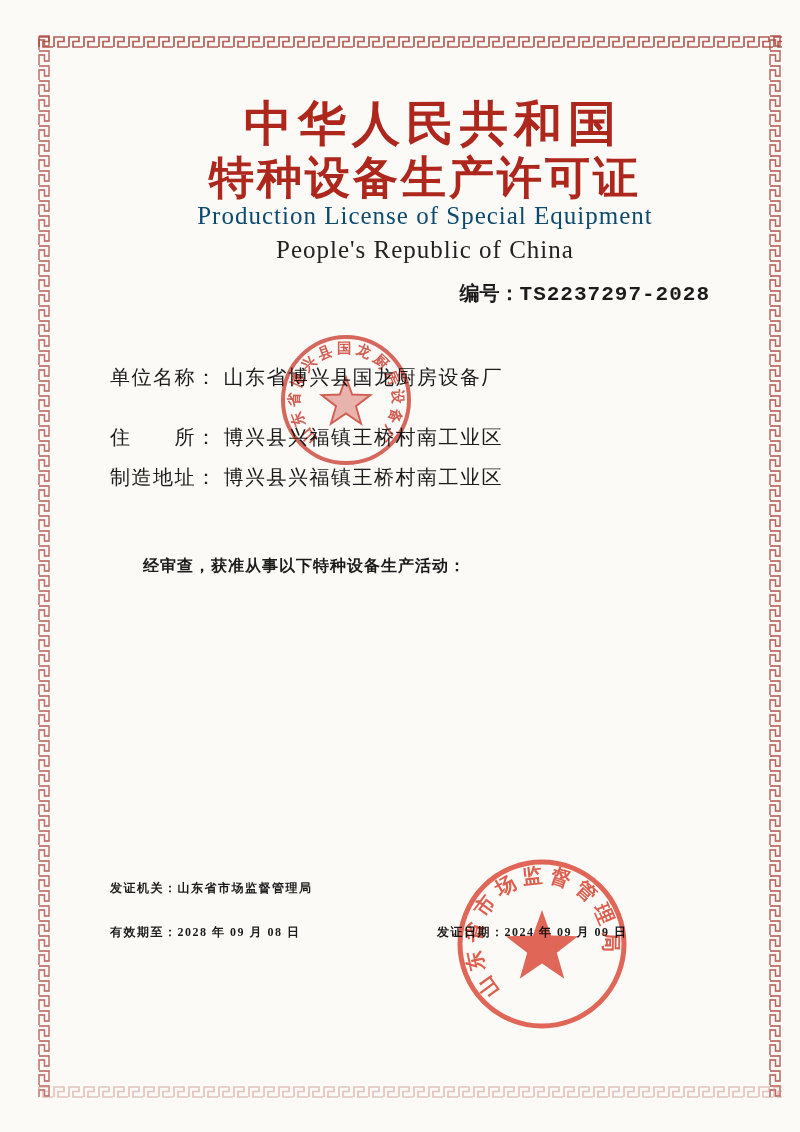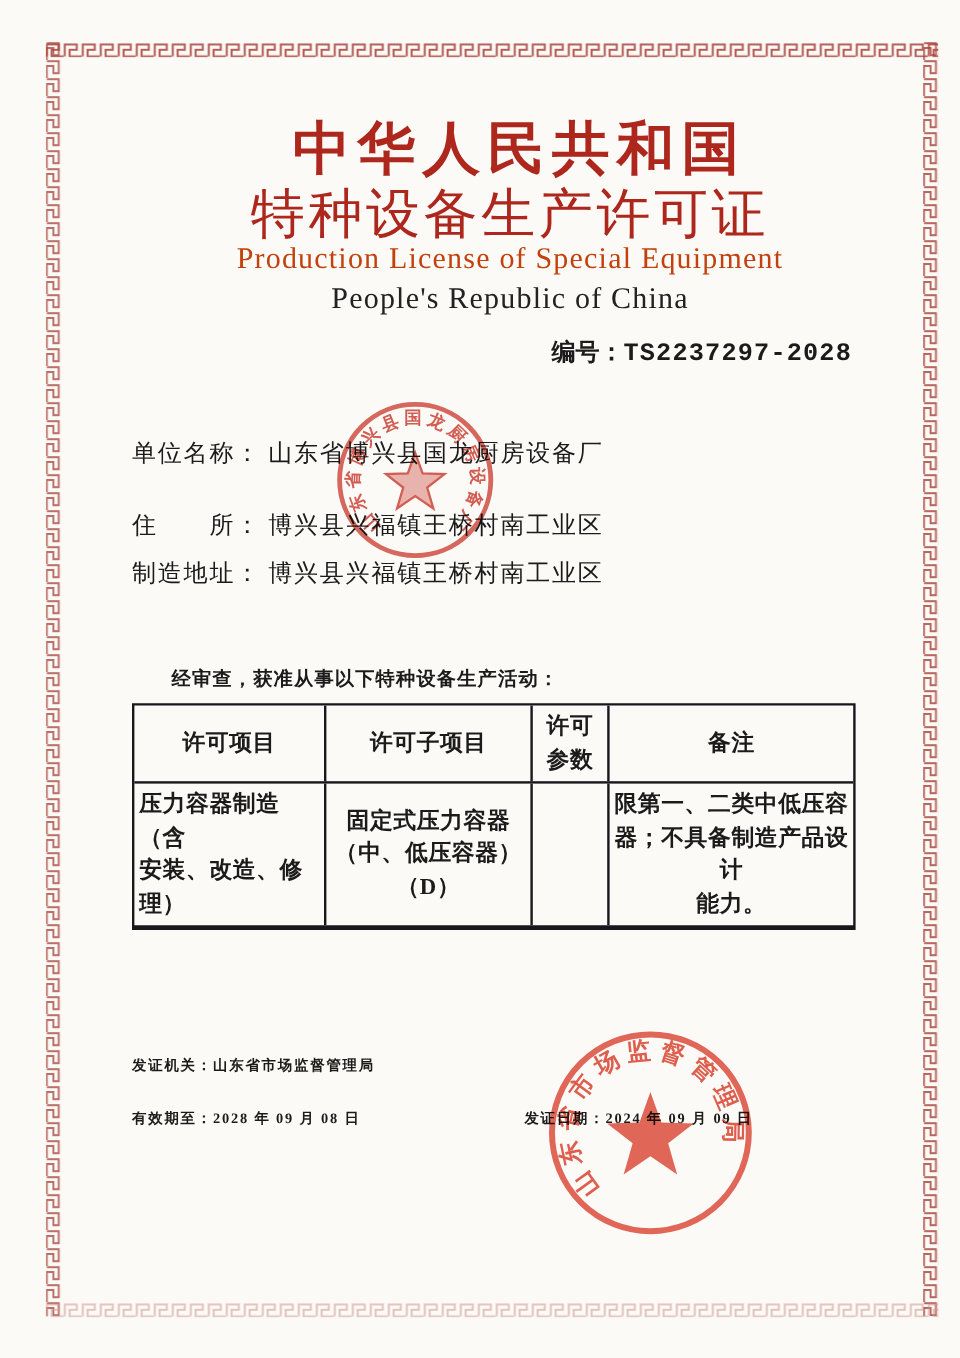--- a/index.html
+++ b/index.html
@@ -13,24 +13,24 @@
     color:#1b1b1b;
   }
   
   .border-bar{position:absolute;}
   
   .title-block{position:absolute;left:60px;right:10px;top:0;text-align:center;}
   .title-cn1{position:absolute;top:92px;left:16px;right:0;
     font-size:48px;font-weight:700;letter-spacing:6px;
     color:var(--title_red,#ae271d);}
   .title-cn2{position:absolute;top:148px;left:0;right:0;
-    font-size:45px;font-weight:400;letter-spacing:3px;
+    font-size:45px;font-weight:700;letter-spacing:3px;
     color:var(--title_red,#ae271d);}
   .title-en1{position:absolute;top:202px;left:0;right:0;
-    font-size:25px;letter-spacing:1px;color:#c2410c;}
+    font-size:25px;letter-spacing:1px;color:#0c4a6e;}
   .title-en2{position:absolute;top:236px;left:0;right:0;
     font-size:25px;letter-spacing:1px;color:#222;}
   
   .license-no{position:absolute;top:280px;right:90px;font-size:20px;font-weight:700;}
   .license-no .num{font-family:"Liberation Mono","DejaVu Sans Mono",monospace;
     font-size:21px;font-weight:700;letter-spacing:1px;}
   
   .info-row{position:absolute;left:110px;font-size:20px;font-weight:400;
     letter-spacing:1.5px;white-space:nowrap;}
   .info-row .lbl{margin-right:6px;}
@@ -119,39 +119,20 @@
   </div>
   <div class="info-row row-addr">
     <span class="lbl">住　　所：</span><span>博兴县兴福镇王桥村南工业区</span>
   </div>
   <div class="info-row row-mfg">
     <span class="lbl">制造地址：</span><span>博兴县兴福镇王桥村南工业区</span>
   </div>
 
   <div class="approval-intro">经审查，获准从事以下特种设备生产活动：</div>
 
-  <div class="license-table">
-    <div class="tr tr-header">
-      <div class="td">许可项目</div>
-      <div class="td">许可子项目</div>
-      <div class="td">许可参数</div>
-      <div class="td">备注</div>
-    </div>
-    <div class="tr tr-data">
-      <div class="td td-item">压力容器制造（含
-安装、改造、修理）</div>
-      <div class="td">固定式压力容器
-（中、低压容器）
-（D）</div>
-      <div class="td"></div>
-      <div class="td">限第一、二类中低压容
-器；不具备制造产品设计
-能力。</div>
-    </div>
-  </div>
 
   <div class="footer-row row-issuer">
     <span class="lbl">发证机关：</span><span>山东省市场监督管理局</span>
   </div>
   <div class="footer-row row-valid">
     <span class="lbl">有效期至：</span><span>2028 年 09 月 08 日</span>
   </div>
   <div class="footer-row row-issue-date">
     <span class="lbl">发证日期：</span><span>2024 年 09 月 09 日</span>
   </div>

